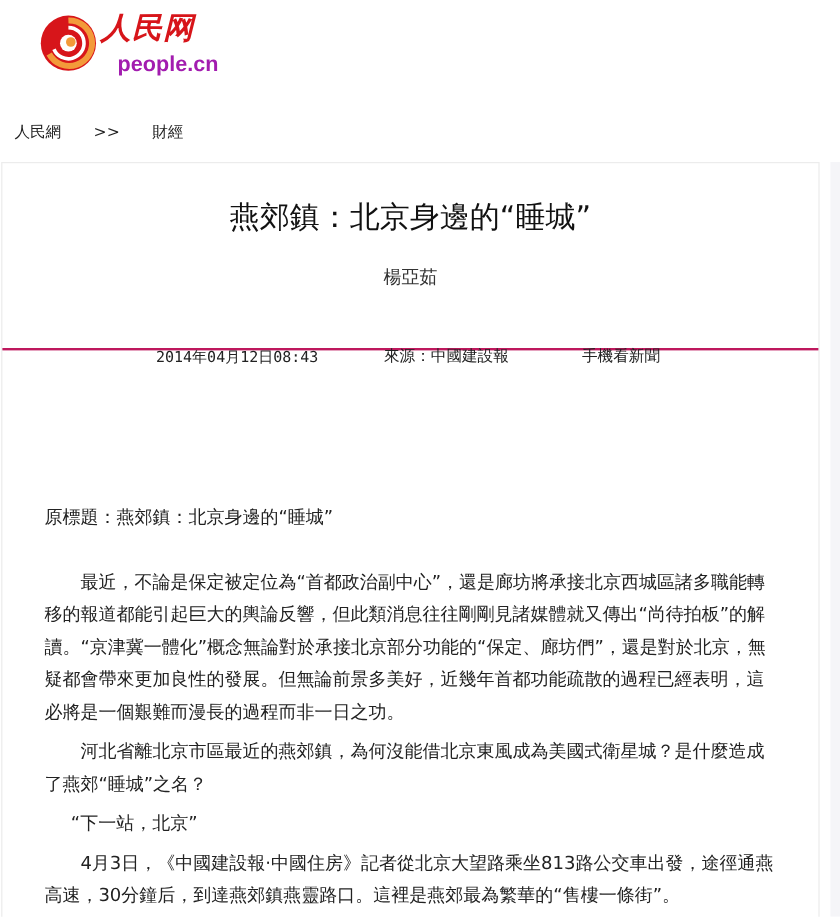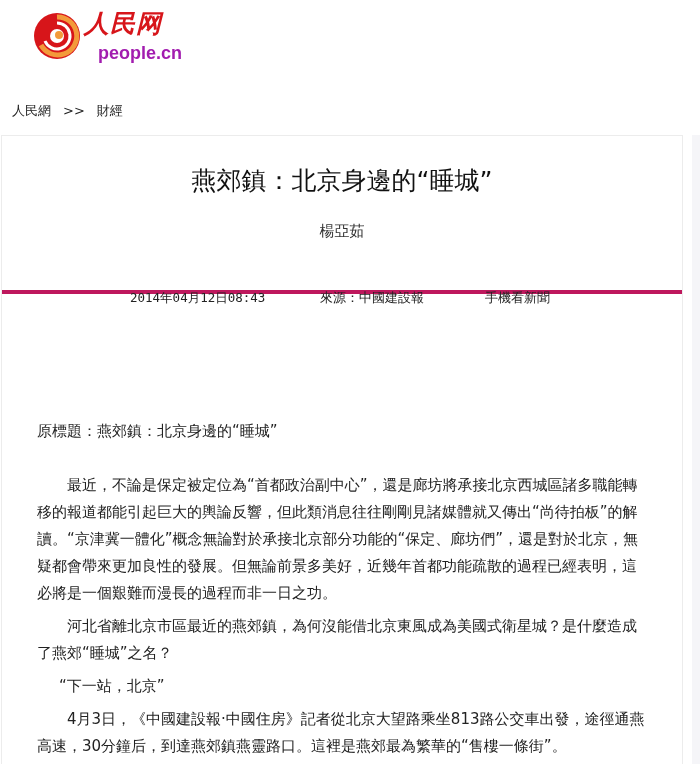--- a/index.html
+++ b/index.html
@@ -51,21 +51,21 @@
       color: #a21caf;
       line-height: 20px;
     }
     .breadcrumb {
       position: absolute;
       left: 12px;
       top: 102px;
       font-size: 13px;
       color: #222;
       display: flex;
-      gap: 12px;
+      gap: 27px;
       line-height: 18px;
     }
     .breadcrumb a {
       color: #222;
       text-decoration: none;
       cursor: pointer;
     }
     .side-strip {
       position: absolute;
       left: 692px;
@@ -82,21 +82,21 @@
       height: 640px;
       border: 1px solid #ececec;
       background: #fff;
     }
     .header-block {
       position: absolute;
       left: 0;
       top: 0;
       width: 680px;
       height: 154px;
-      border-bottom: 4px solid #be185d;
+      border-bottom: 2px solid #be185d;
     }
     .title {
       position: absolute;
       left: 0;
       width: 680px;
       top: 28px;
       text-align: center;
       font-size: 25px;
       color: #111;
       line-height: 34px;

